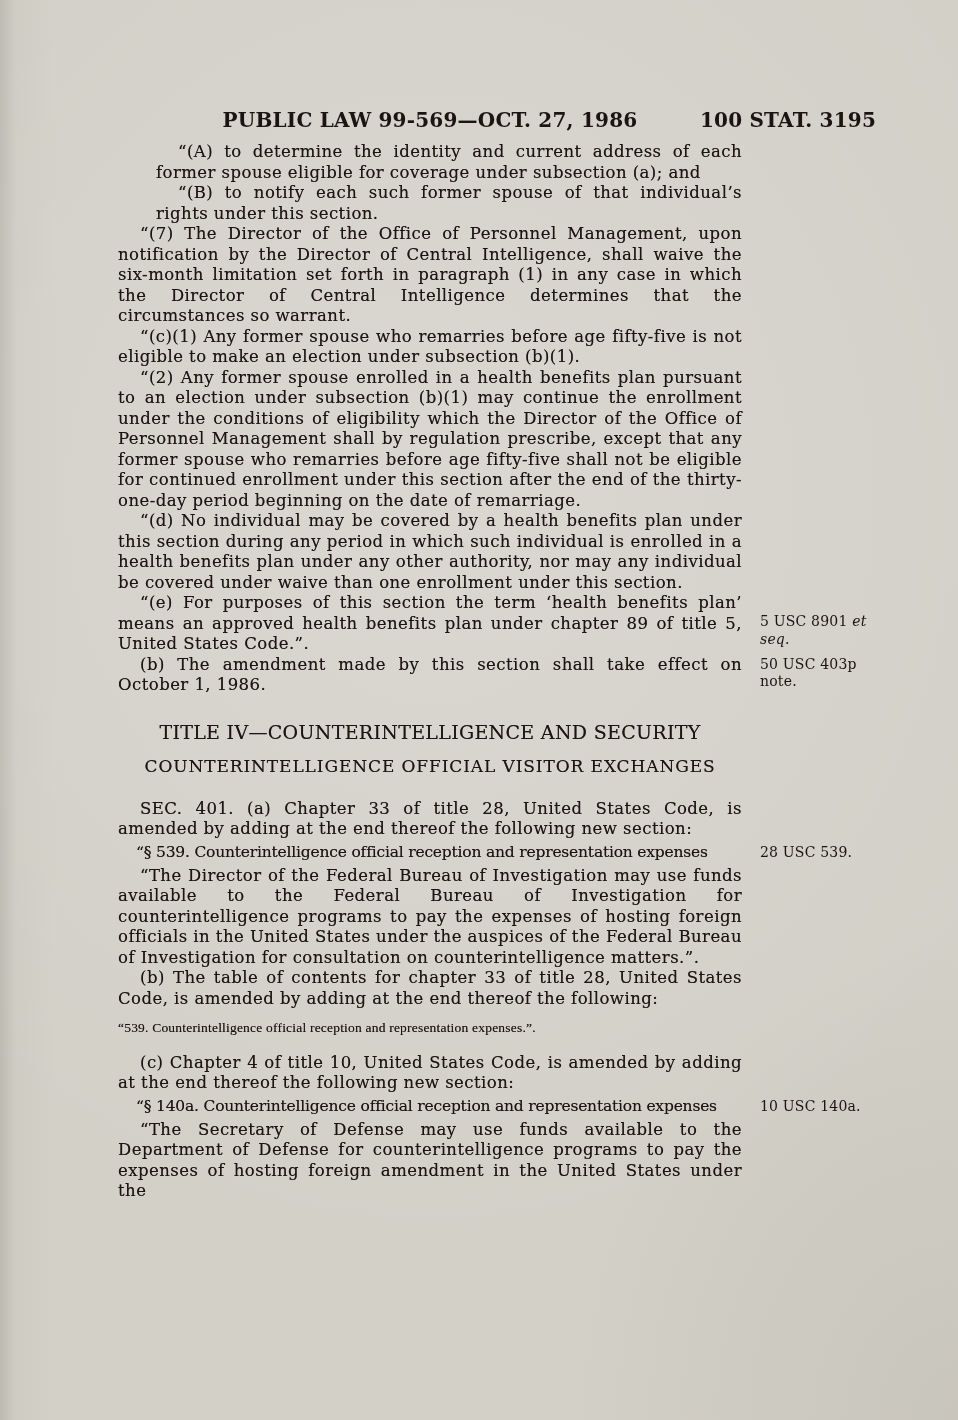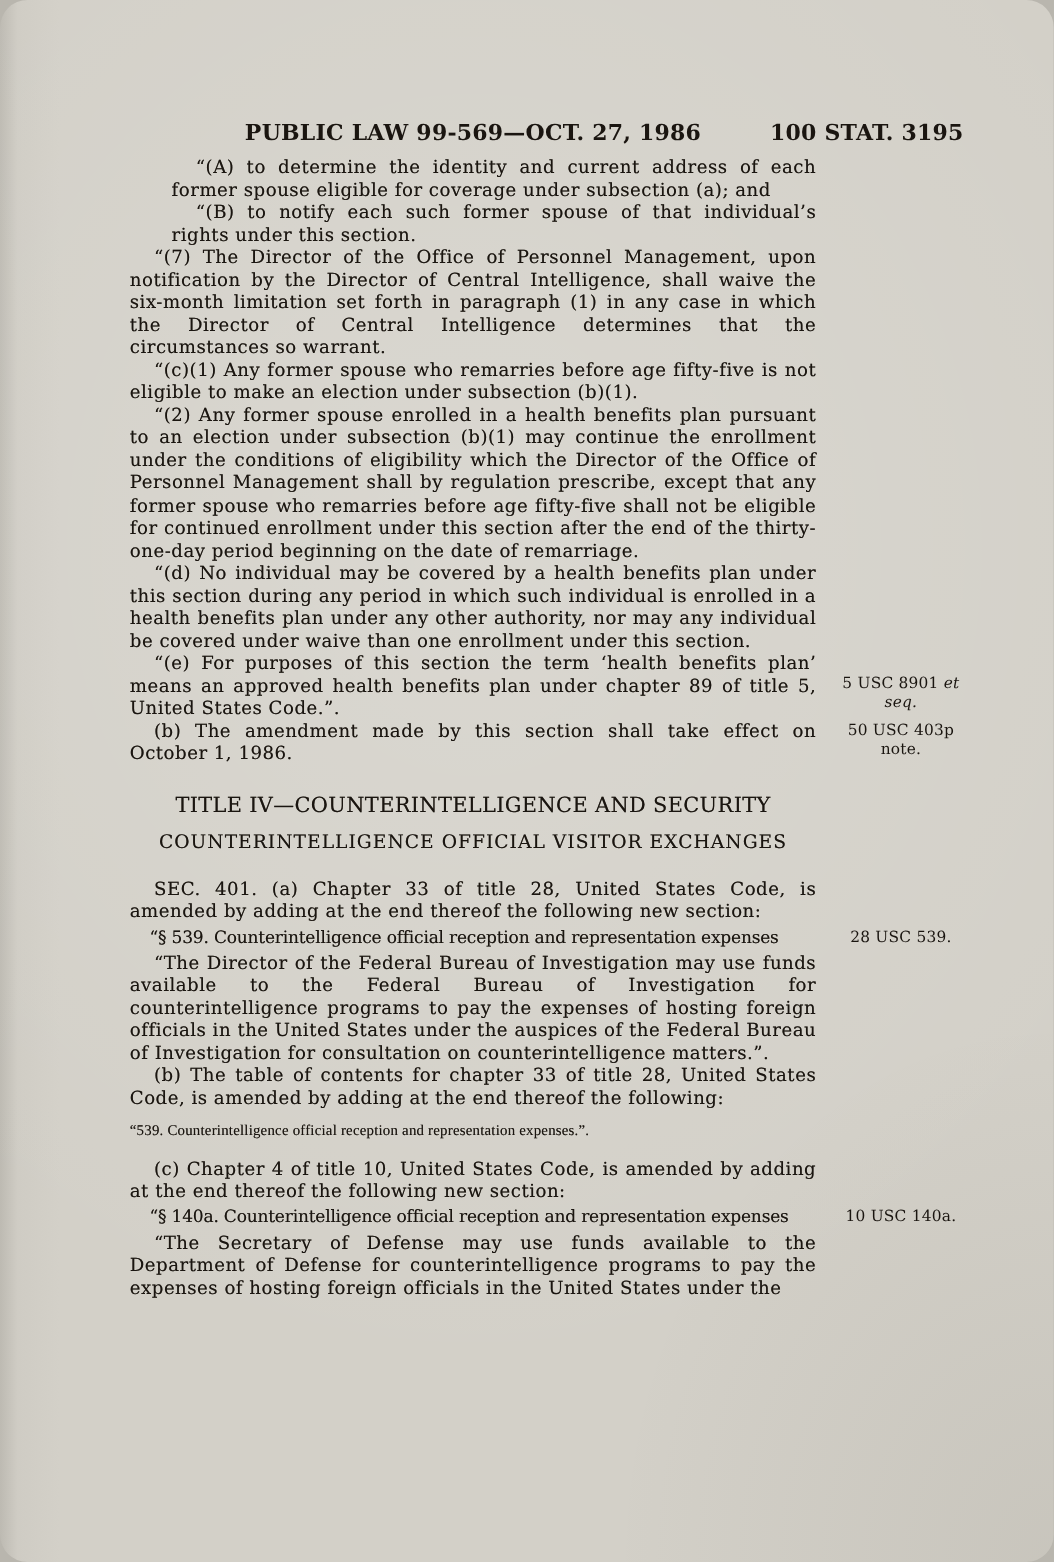--- a/index.html
+++ b/index.html
@@ -8,21 +8,20 @@
     width:958px; height:1420px;
     margin:0 auto;
     overflow:hidden;
     color:#1a1510;
     font-family:"DejaVu Serif", serif;
     background:
       radial-gradient(120% 90% at 45% 35%, rgba(255,255,255,0.16), rgba(255,255,255,0) 60%),
       radial-gradient(60% 50% at 100% 100%, rgba(60,55,40,0.07), rgba(0,0,0,0) 70%),
       linear-gradient(90deg, #bdbab2 0px, #cfccc4 16px, #d3d0c8 55px, #d3d0c8 100%);
     background-color:#d3d0c8;
-    border-radius:25px;
   }
   .header-left {
     position:absolute; left:118px; top:108px; width:624px;
     text-align:center; font-weight:bold; font-size:20px; letter-spacing:0.2px;
   }
   .header-right {
     position:absolute; right:82px; top:108px;
     font-weight:bold; font-size:20px; letter-spacing:0.2px;
   }
   .col {
@@ -56,21 +55,21 @@
   }
   .toc-line {
     position:relative;
     margin:9px 0 14px !important;
     font-size:13.5px; letter-spacing:0.2px; text-indent:0;font-family:Liberation Serif, serif;
   }
   .margin-note {
     position:absolute; left:642px; width:118px;
     font-size:14px; line-height:17.5px;
     font-weight:normal; font-style:normal;
-    letter-spacing:0.2px; text-indent:0; text-align:center;
+    letter-spacing:0.2px; text-indent:0; text-align:left;
     text-shadow:none;
     white-space:normal;
   }
   .margin-note i { font-style:italic; }
 </style>
 </head>
 <body>
 
 <div class="page">
 
@@ -112,16 +111,16 @@
 
     <p class="toc-line">“539. Counterintelligence official reception and representation expenses.”.</p>
 
     <p class="para">(c) Chapter 4 of title 10, United States Code, is amended by adding at the end thereof the following new section:</p>
 
     <h4 class="sec-heading">
       <span>“§ 140a. Counterintelligence official reception and representation expenses</span>
       <span class="margin-note" style="top:2px">10 USC 140a.</span>
     </h4>
 
-    <p class="para">“The Secretary of Defense may use funds available to the Department of Defense for counterintelligence programs to pay the expenses of hosting foreign officials in the United States under the</p>
+    <p class="para">“The Secretary of Defense may use funds available to the Department of Defense for counterintelligence programs to pay the expenses of hosting foreign amendment in the United States under the</p>
 
   </div>
 </div>
 
 </body></html>

